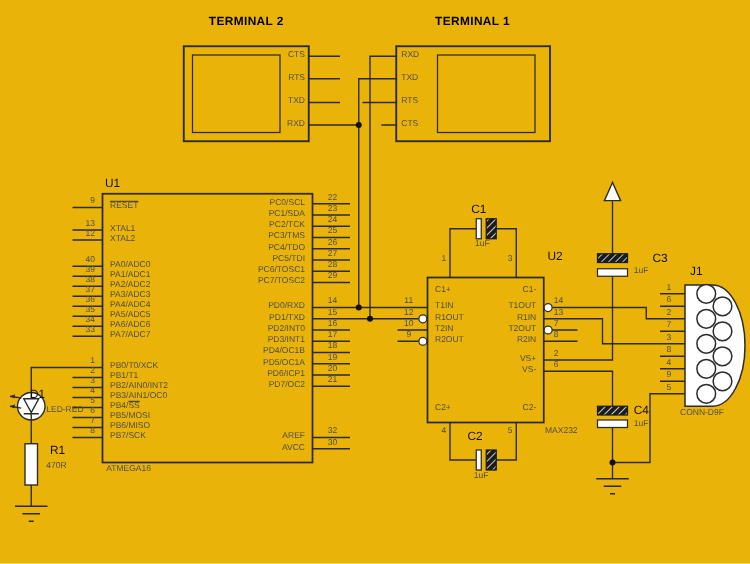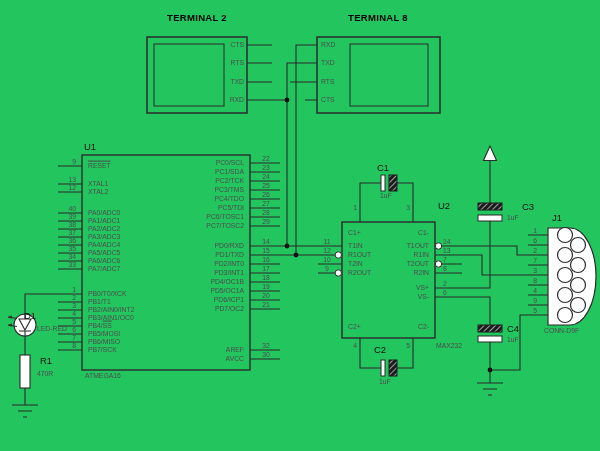--- a/index.html
+++ b/index.html
@@ -1,16 +1,16 @@
 <!DOCTYPE html>
 <html><head>
 <meta charset="utf-8">
 <style>
   html,body{margin:0;padding:0;background:#fff;}
-  #stage{position:relative;width:600px;height:451px;background:#22c55e;overflow:hidden;
+  #stage{position:relative;width:600px;height:451px;background:#eab308;overflow:hidden;
          font-family:"Liberation Sans",sans-serif;}
   #stage svg{position:absolute;left:0;top:0;}
   .lab{position:absolute;line-height:1;white-space:nowrap;color:#4d4d4d;}
   .pin{font-size:6.8px;}
   .num{font-size:6.8px;}
   .val{font-size:6.8px;}
   .ref{font-size:9.5px;color:#111;}
   .title{font-size:9.5px;font-weight:bold;color:#000;letter-spacing:.3px;}
   .a-l{transform:translate(0,-50%);}
   .a-r{transform:translate(-100%,-50%);}
@@ -118,21 +118,21 @@
         <circle cx="565" cy="315" r="7.5"></circle>
         <circle cx="578" cy="245" r="7.5"></circle>
           <circle cx="578" cy="265" r="7.5"></circle>
         <circle cx="578" cy="285" r="7.5"></circle>
           <circle cx="578" cy="305" r="7.5"></circle>
       </g>
     </g>
   </svg>
 
   <span class="lab title a-c" style="left:197px;top:18px">TERMINAL 2</span>
-  <span class="lab title a-c" style="left:378px;top:18px">TERMINAL 8</span>
+  <span class="lab title a-c" style="left:378px;top:18px">TERMINAL 1</span>
 
   <span class="lab ref a-l" style="left:84px;top:147px">U1</span>
   <span class="lab val a-l" style="left:85px;top:376px">ATMEGA16</span>
   <span class="lab ref a-l" style="left:438px;top:206px">U2</span>
   <span class="lab val a-l" style="left:436px;top:346px">MAX232</span>
 
   <span class="lab ref a-l" style="left:377px;top:168px">C1</span>
   <span class="lab val a-l" style="left:380px;top:196px">1uF</span>
   <span class="lab ref a-l" style="left:374px;top:350px">C2</span>
   <span class="lab val a-l" style="left:379px;top:382px">1uF</span>

